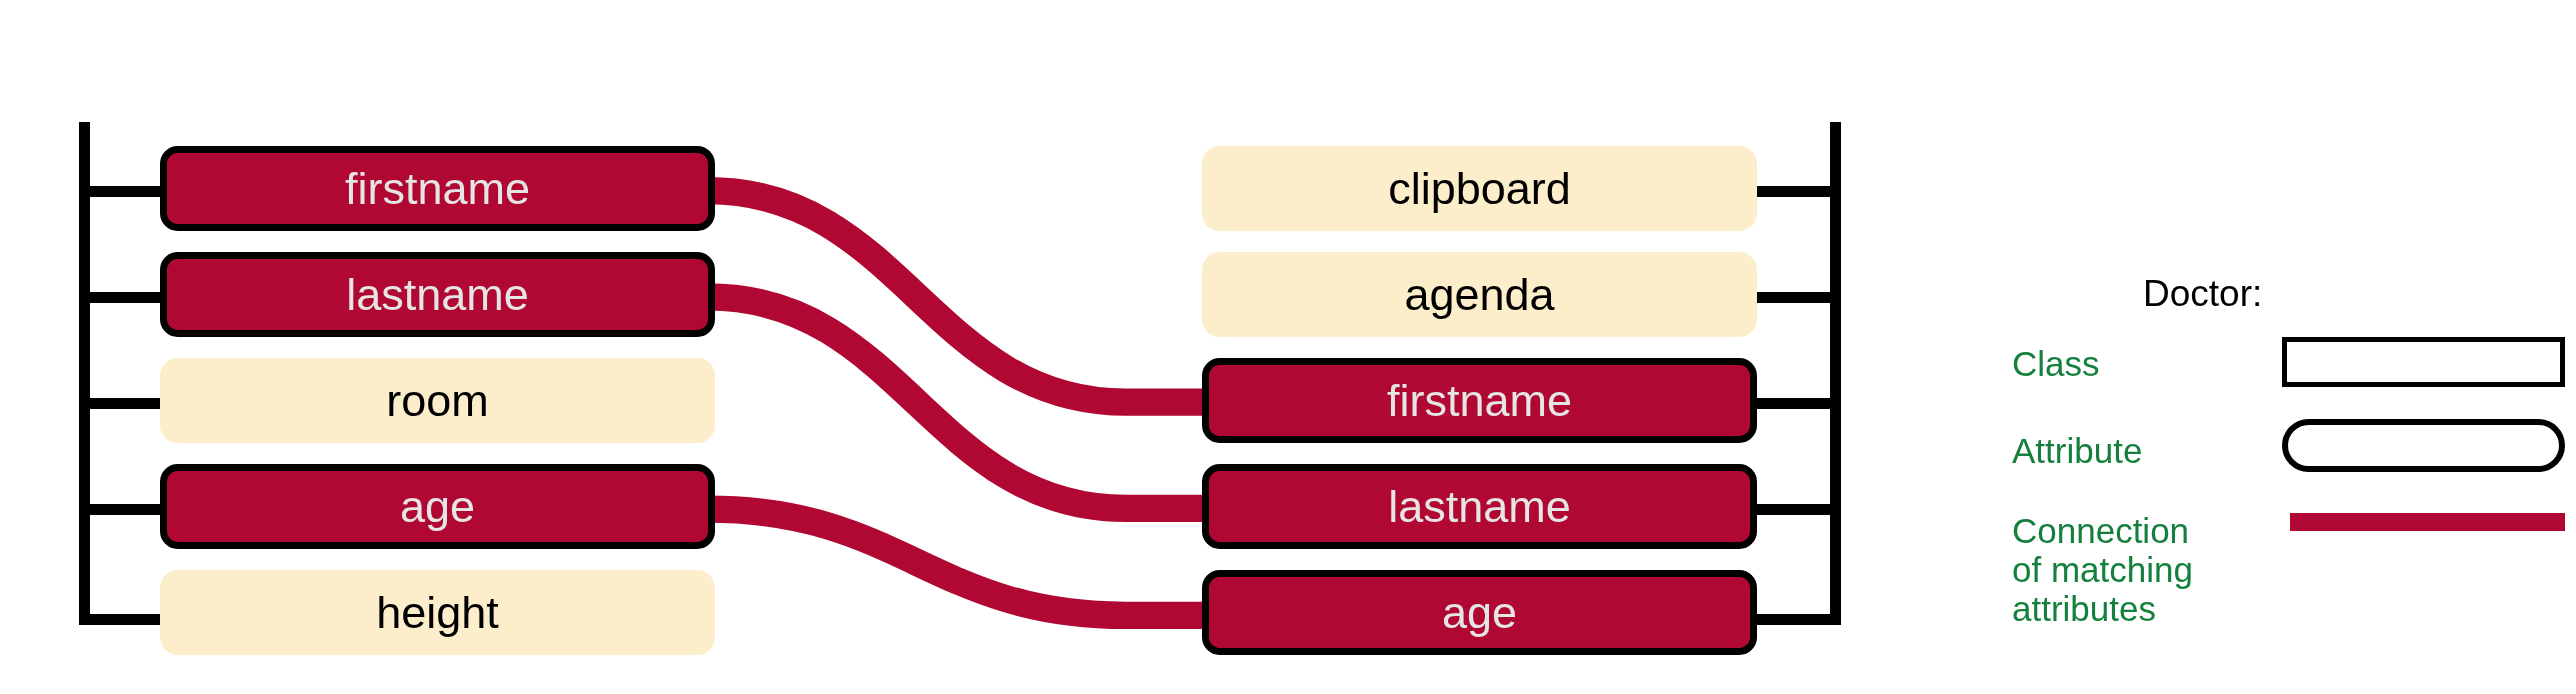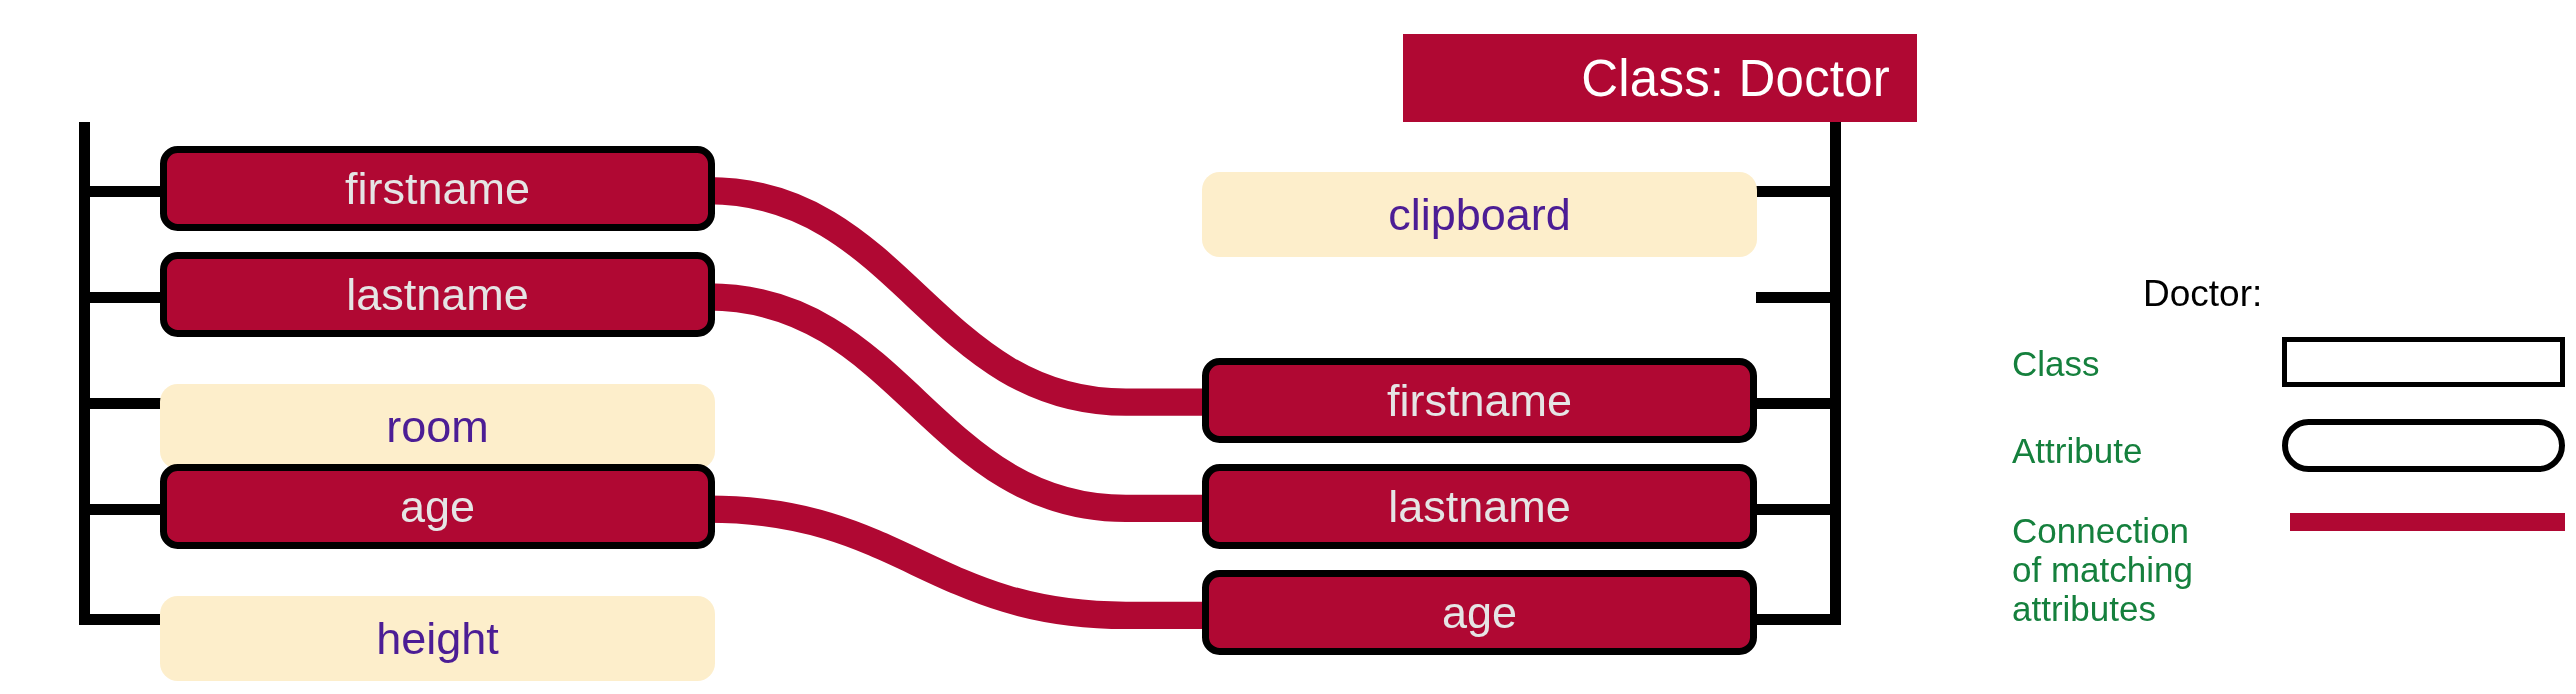--- a/index.html
+++ b/index.html
@@ -53,24 +53,23 @@
     position:absolute;
     display:flex;
     align-items:center;
     justify-content:center;
     box-sizing:border-box;
     z-index:5;
     white-space:nowrap;
   }
   .attr.plain{
     background:#fdeecb;
-    color:#4c1d95;
+    color:#000000;
     border-radius:17.7px;
     border:none;
-    margin-top:26px;
   }
   .attr.match{
     background:#b00833;
     color:#e5e5e5;
     border-radius:17.7px;
     border:7.2px solid #000000;
   }
 
   
   #legend{
@@ -140,36 +139,36 @@
   </div>
 
   <div class="attr match" style="left:160px; top:464px; width:555px; height:85px; font-size:45px;">
     <span>age</span>
   </div>
 
   <div class="attr plain" style="left:160px; top:570px; width:555px; height:85px; font-size:45px;">
     <span>height</span>
   </div>
 
-  <div class="class-header right" style="left:1403px; top:34px; width:487px; height:88px; font-size:51px;">
-    <span>Class: Doctor</span>
-  </div>
 
   <div class="spine" style="left:1830px; top:122px; width:11.3px; height:502px;"></div>
 
   <div class="branch" style="left:1756px; top:186px; width:85px; height:10.5px;"></div>
   <div class="branch" style="left:1756px; top:292px; width:85px; height:10.5px;"></div>
   <div class="branch" style="left:1756px; top:398px; width:85px; height:10.5px;"></div>
   <div class="branch" style="left:1756px; top:504px; width:85px; height:10.5px;"></div>
   <div class="branch" style="left:1756px; top:614px; width:85px; height:10.5px;"></div>
 
   <div class="attr plain" style="left:1202px; top:146px; width:555px; height:85px; font-size:45px;">
     <span>clipboard</span>
   </div>
 
+  <div class="attr plain" style="left:1202px; top:252px; width:555px; height:85px; font-size:45px;">
+    <span>agenda</span>
+  </div>
 
   <div class="attr match" style="left:1202px; top:358px; width:555px; height:85px; font-size:45px;">
     <span>firstname</span>
   </div>
 
   <div class="attr match" style="left:1202px; top:464px; width:555px; height:85px; font-size:45px;">
     <span>lastname</span>
   </div>
 
   <div class="attr match" style="left:1202px; top:570px; width:555px; height:85px; font-size:45px;">

